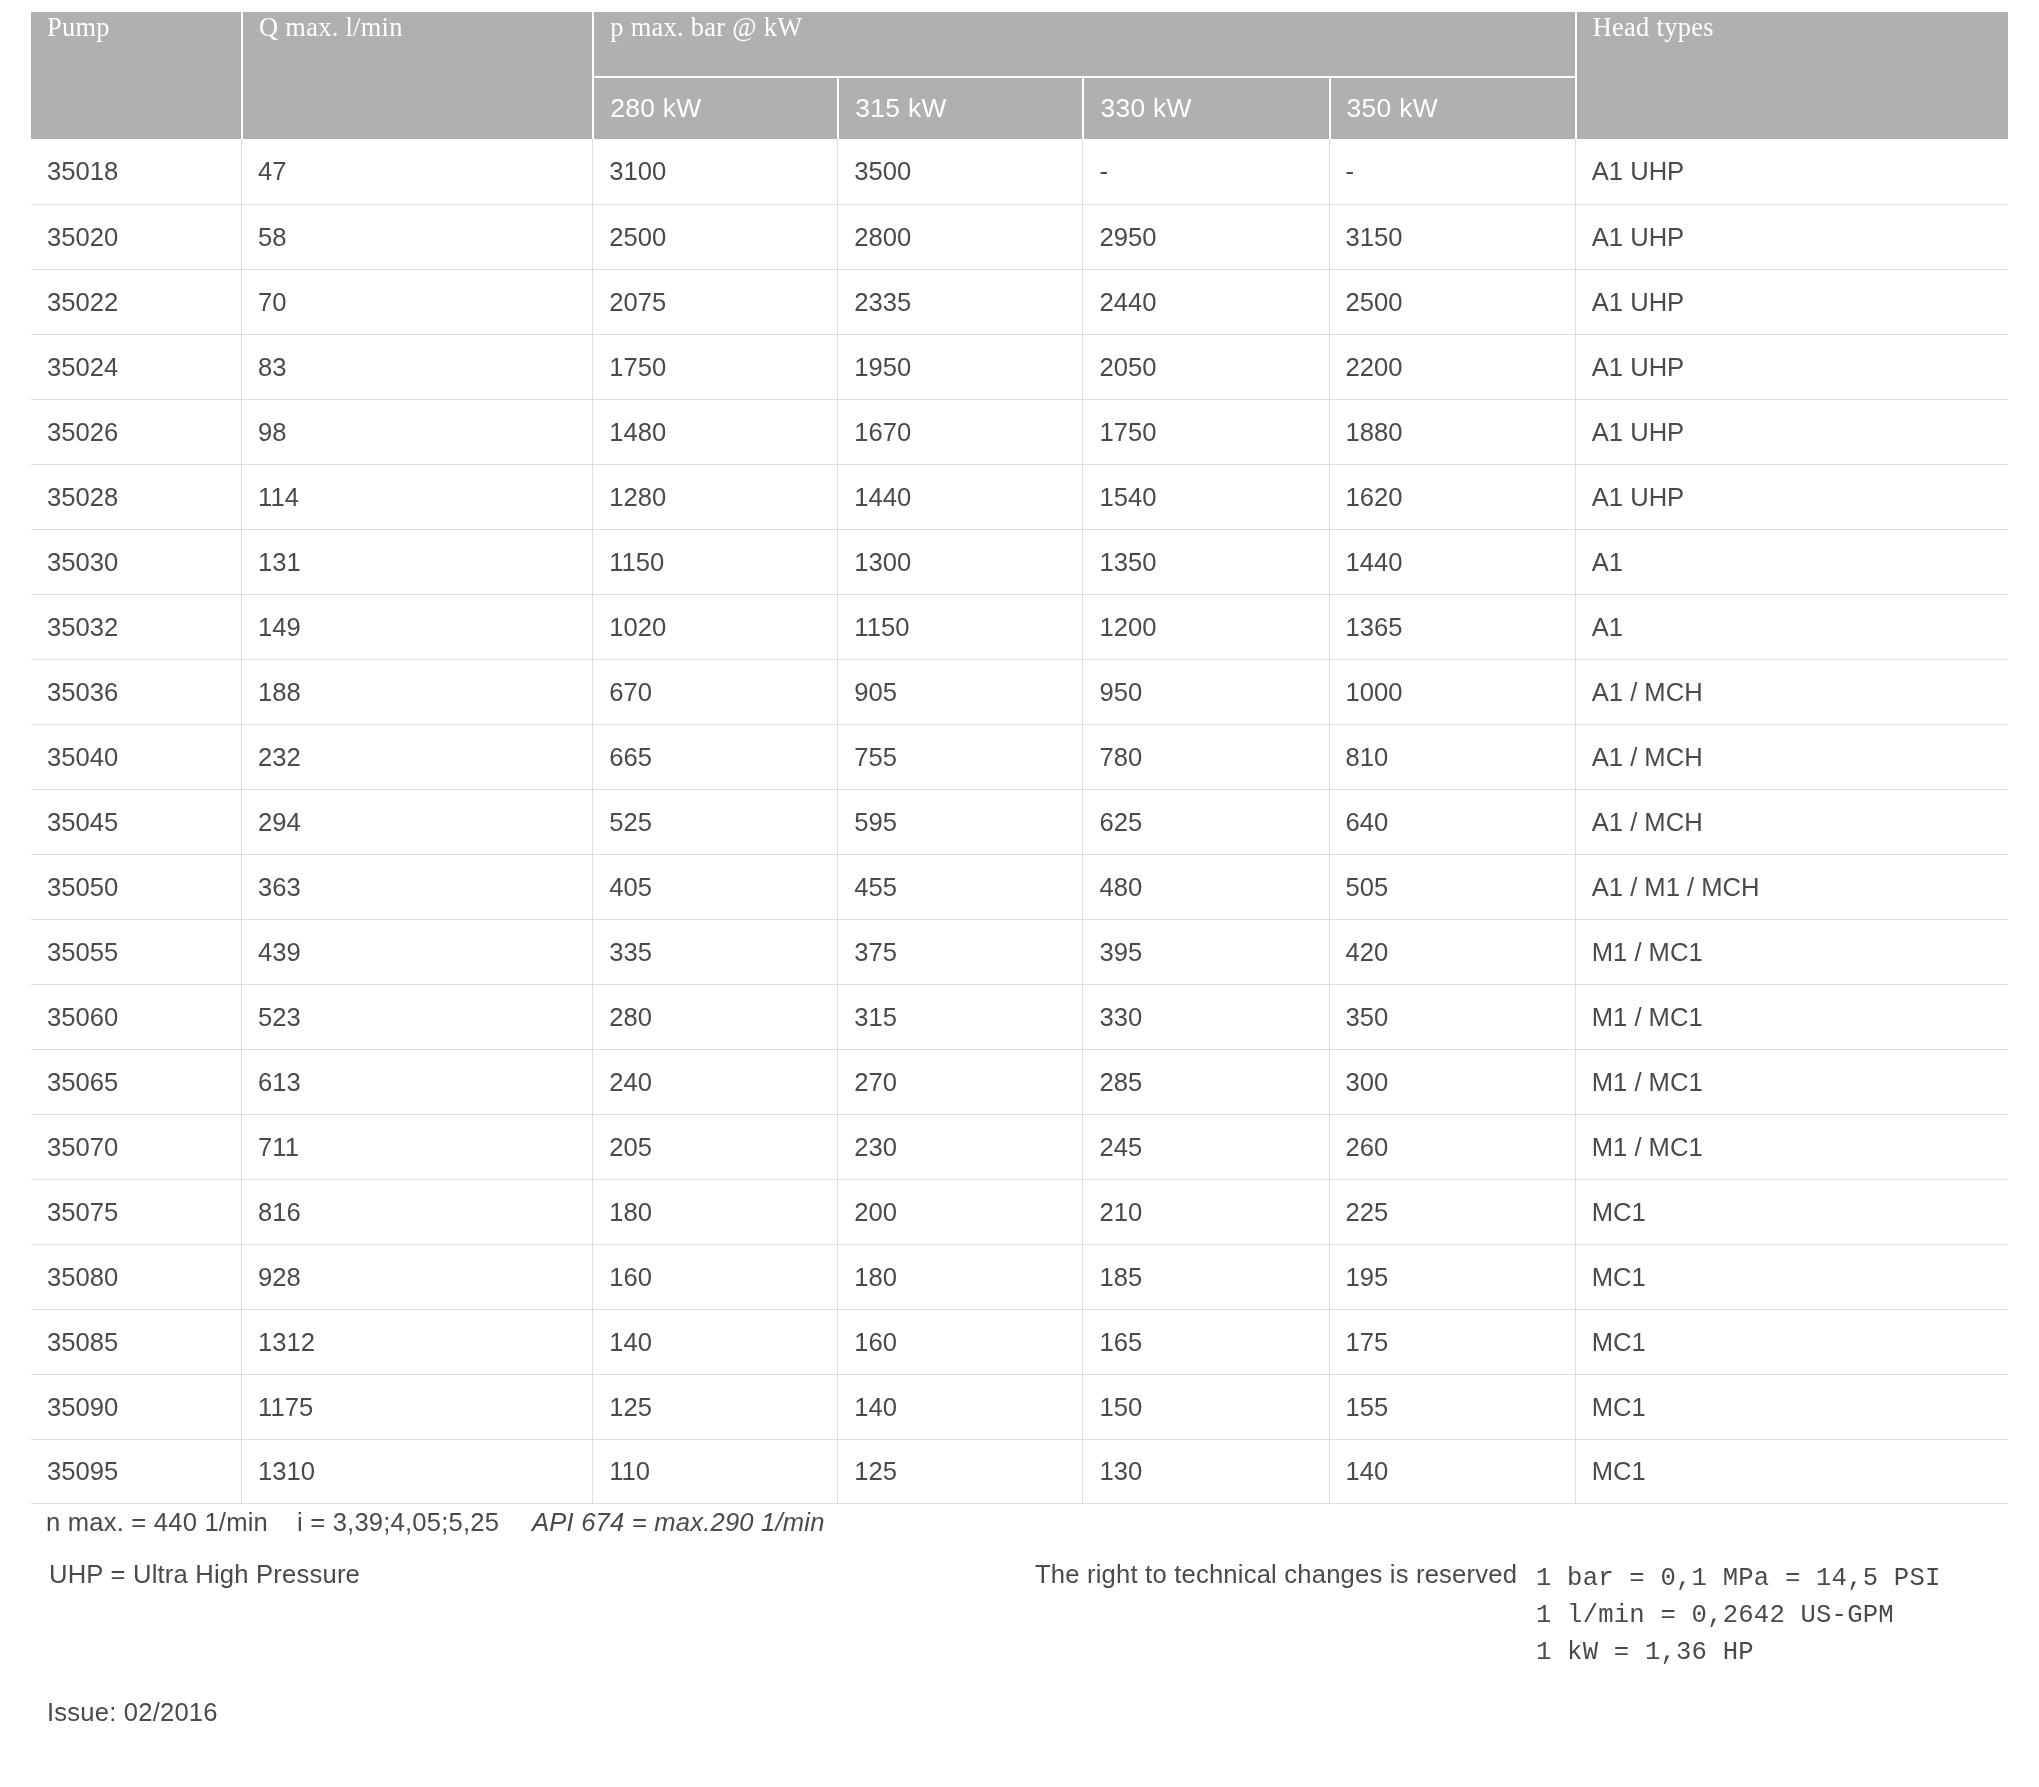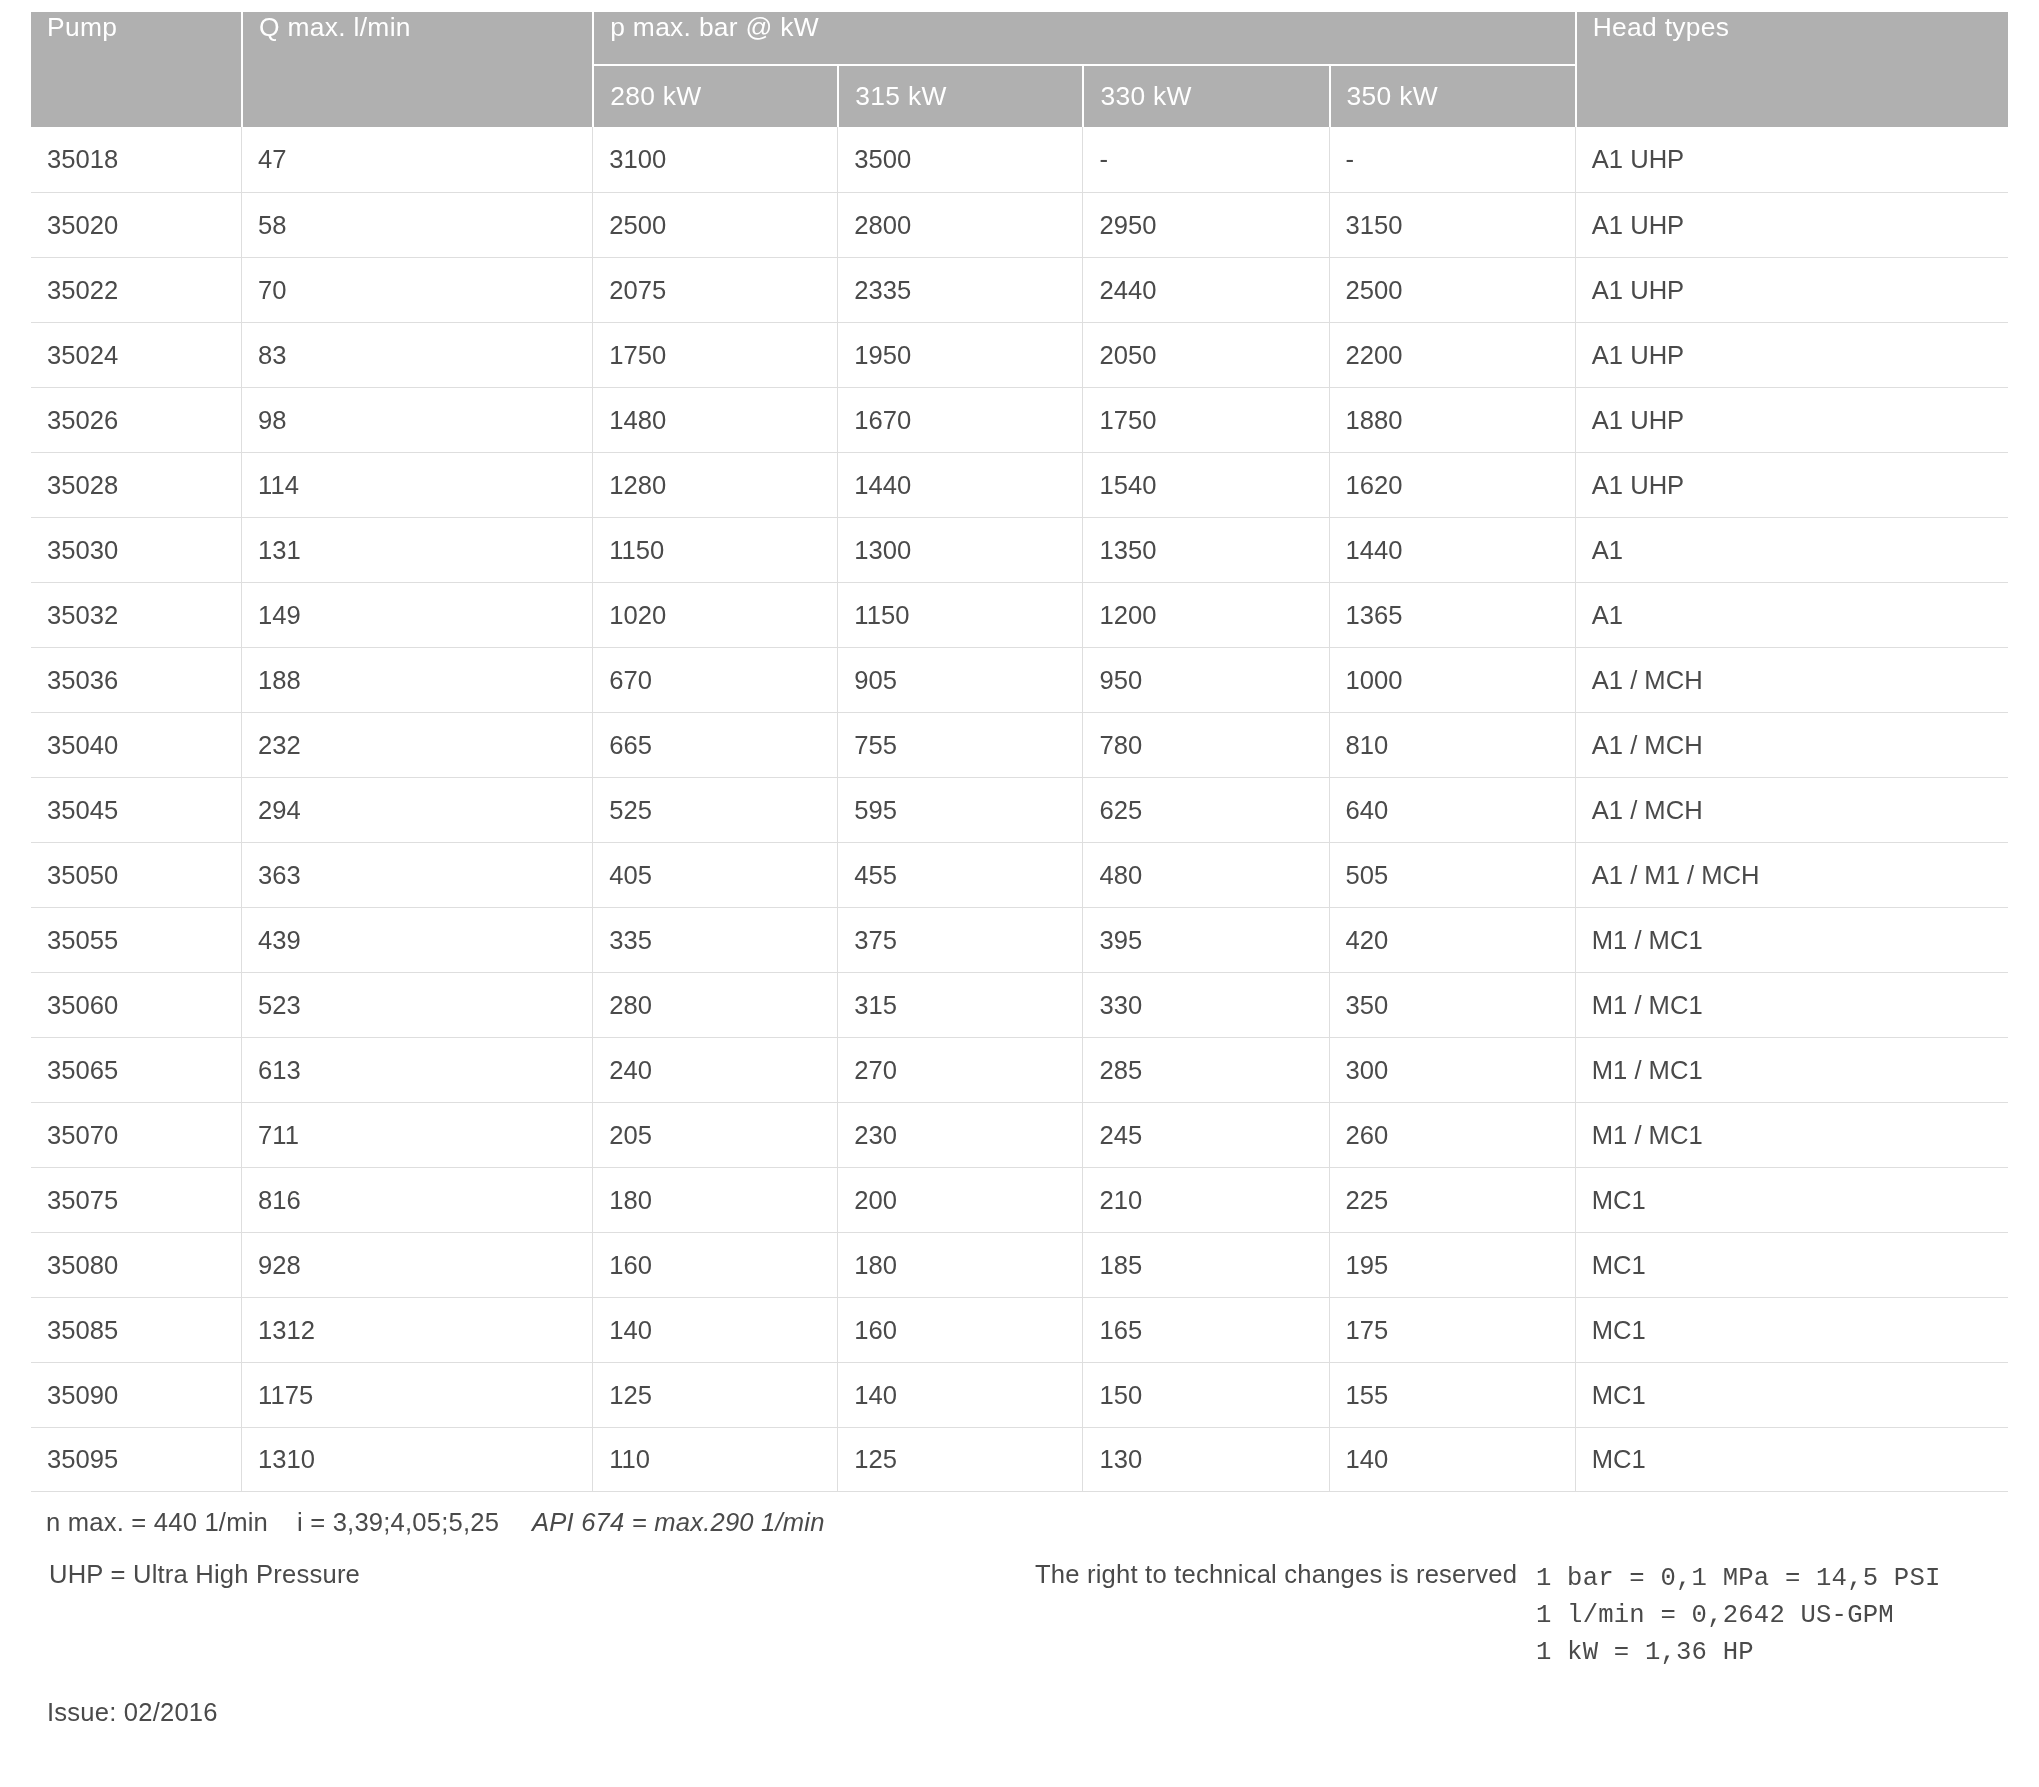--- a/index.html
+++ b/index.html
@@ -39,21 +39,21 @@
     padding: 0 8.5px 0 16px;
     white-space: nowrap;
     overflow: hidden;
   }
   thead th {
     background: #b0b0b0;
     color: #ffffff;
     font-size: 26.4px;
     letter-spacing: 0.3px;
   }
-  thead tr.top-row { height: 52px; }
+  thead tr.top-row { height: 64px; font-family: Liberation Serif, serif; }
   thead tr.sub-row { height: 63px; }
   th.span-both {
     vertical-align: top;
     padding-top: 20.4px;
   }
   th.group {
     vertical-align: top;
     padding-top: 20.4px;
   }
   th.sub {

